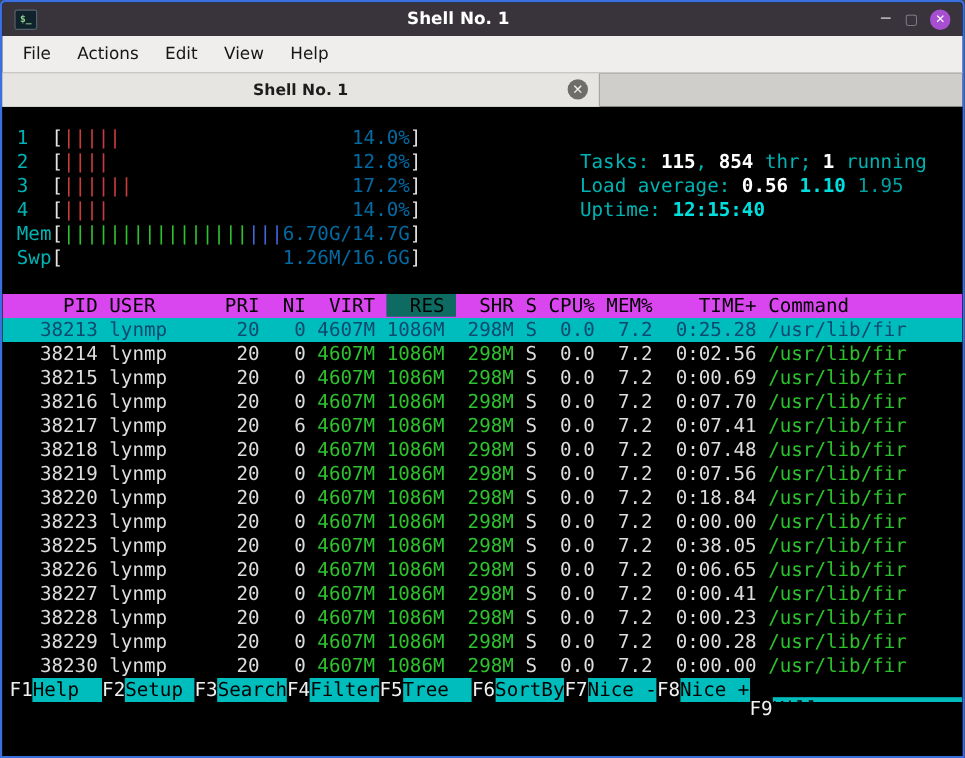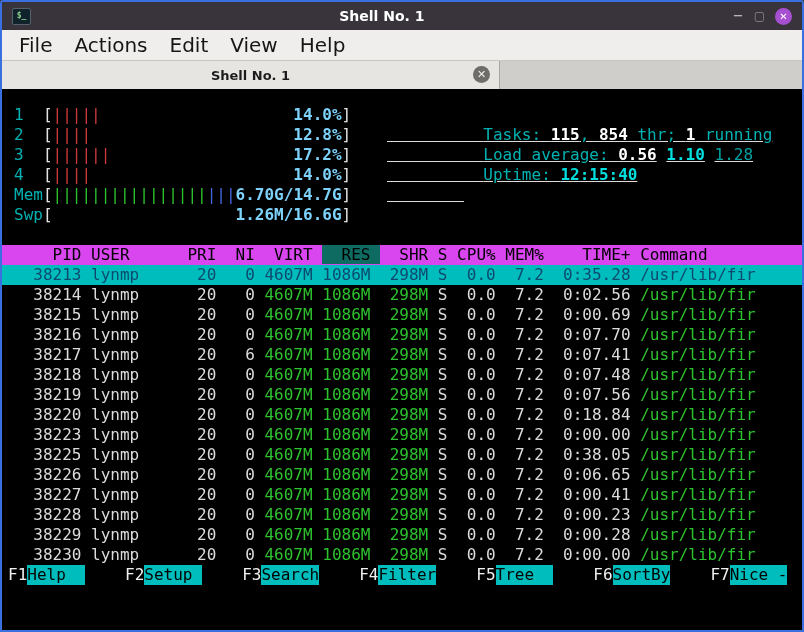--- a/index.html
+++ b/index.html
@@ -14,60 +14,60 @@
     text-align:center;font-weight:bold;}
   .win-title{flex:1;text-align:center;color:#ffffff;font-weight:bold;font-size:14px;}
   .win-controls{display:flex;align-items:center;gap:10px;}
   .ctrl{color:#cfcfcf;font-size:13px;line-height:16px;cursor:default;}
   .ctrl-max{color:#8f8f98;font-size:12px;}
   .ctrl-close{width:17px;height:17px;border-radius:50%;background:#a64fd0;color:#fff;
     font-size:10px;line-height:17px;text-align:center;}
   
   .menubar{height:30px;background:#efeeec;display:flex;align-items:center;
     padding-left:6px;flex:0 0 auto;border-bottom:1px solid #c9c7c4;}
-  .menu-item{padding:5px 11px;font-size:20px;color:#161616;}
+  .menu-item{padding:5px 11px;font-size:14px;color:#161616;}
   
   .tabbar{height:28px;background:#d0cecb;display:flex;flex:0 0 auto;}
   .tab{width:497px;background:#e7e5e2;border-right:1px solid #a8a6a2;position:relative;
     display:flex;align-items:center;justify-content:center;}
   .tab-title{font-weight:bold;font-size:13px;color:#1c1c1c;}
   .tab-close{position:absolute;right:9px;top:5px;width:17px;height:17px;border-radius:50%;
     background:#6f6d6a;color:#f2f2f2;font-size:11px;line-height:17px;text-align:center;}
   
   .terminal{flex:1;background:#000;padding-top:16px;overflow:hidden;
     font-family:"DejaVu Sans Mono",monospace;font-size:16px;line-height:20px;color:#dcdcdc;}
   .line{height:20px;white-space:pre;}
   .meters{position:relative;}
   .meters .line{padding-left:12px;}
   .cy{color:#00b2b2;}
   .wb{color:#e2e2e2;}
-  .mval{color:#7dd3fc;font-weight:bold;}
+  .mval{color:#0369a1;}
   .minner{display:inline-flex;justify-content:space-between;width:30ch;vertical-align:top;}
   .bars{white-space:pre;}
   .bred{color:#cc3b3b;}
   .bgreen{color:#2dc22d;}
   .bblue{color:#4466dd;}
   .infoblock{position:absolute;left:385px;top:0;}
-  .iline{height:20px;white-space:pre;text-decoration:underline;}
+  .iline{height:20px;white-space:pre;}
   .wbold{color:#ffffff;font-weight:bold;}
   .cybold{color:#00dede;font-weight:bold;}
   .cydim{color:#00a0a0;}
   .mr{margin-right:1ch;}
   
   .table{margin-top:20px;}
   .table .line{padding-left:12px;}
   .thead{background:#d946ef;color:#000;}
   .hseg{color:#000;}
   .hsort{background:#0e6b62;color:#000;}
   .prow .w{color:#dcdcdc;}
   .prow .g{color:#2dc22d;}
   .prow.selected{background:#00bdbd;}
   .prow.selected span{color:#0c4a6e;}
   
-  .fnbar{display:flex;white-space:pre;padding-left:6px;height:20px;gap:40px;}
+  .fnbar{display:flex;white-space:pre;padding-left:6px;height:20px;}
   .fitem{display:flex;}
   .fitem:last-child{flex:1;margin-top:16px;}
   .fkey{color:#f0f0f0;}
   .flabel{background:#00bdbd;color:#000;}
   .flast{flex:1;}
 </style>
 </head>
 <body>
 
 <div class="window">
@@ -106,32 +106,32 @@
           <div class="line"><span class="cy">3  </span><span class="wb">[</span><span class="minner"><span class="bars"><span class="bred">||||||</span></span><span class="mval">17.2%</span></span><span class="wb">]</span></div>
           <div class="line"><span class="cy">4  </span><span class="wb">[</span><span class="minner"><span class="bars"><span class="bred">||||</span></span><span class="mval">14.0%</span></span><span class="wb">]</span></div>
           <div class="line"><span class="cy">Mem</span><span class="wb">[</span><span class="minner"><span class="bars"><span class="bgreen">||||||||||||||||</span><span class="bblue">|||</span></span><span class="mval">6.70G/14.7G</span></span><span class="wb">]</span></div>
           <div class="line"><span class="cy">Swp</span><span class="wb">[</span><span class="minner"><span class="bars"></span><span class="mval">1.26M/16.6G</span></span><span class="wb">]</span></div>
         </div>
       <div class="infoblock">
         <div class="iline">
           <span class="cy">Tasks: </span><span class="wbold">115</span><span class="cy">, </span><span class="wbold">854</span><span class="cy"> thr; </span><span class="wbold">1</span><span class="cy"> running</span>
         </div>
         <div class="iline">
-          <span class="cy">Load average: </span><span class="wbold mr">0.56</span><span class="cybold mr">1.10</span><span class="cydim">1.28</span>
+          <span class="cy">Load average: </span><span class="wbold mr">0.56</span><span class="cybold mr">1.10</span><span class="cydim">1.95</span>
         </div>
         <div class="iline">
           <span class="cy">Uptime: </span><span class="cybold">12:15:40</span>
         </div>
       </div>
     </div>
 
     <div class="table">
       <div class="line thead"><span class="hseg">    PID USER      PRI  NI  VIRT </span><span class="hsort">  RES </span><span class="hseg">  SHR S CPU% MEM%    TIME+ Command</span></div>
       <div>
-          <div class="line prow selected"><span class="w">  38213 lynmp      20   0 </span><span class="g">4607M 1086M  298M</span><span class="w"> S  0.0  7.2  0:35.28 </span><span class="g">/usr/lib/fir</span></div>
+          <div class="line prow selected"><span class="w">  38213 lynmp      20   0 </span><span class="g">4607M 1086M  298M</span><span class="w"> S  0.0  7.2  0:25.28 </span><span class="g">/usr/lib/fir</span></div>
           <div class="line prow"><span class="w">  38214 lynmp      20   0 </span><span class="g">4607M 1086M  298M</span><span class="w"> S  0.0  7.2  0:02.56 </span><span class="g">/usr/lib/fir</span></div>
           <div class="line prow"><span class="w">  38215 lynmp      20   0 </span><span class="g">4607M 1086M  298M</span><span class="w"> S  0.0  7.2  0:00.69 </span><span class="g">/usr/lib/fir</span></div>
           <div class="line prow"><span class="w">  38216 lynmp      20   0 </span><span class="g">4607M 1086M  298M</span><span class="w"> S  0.0  7.2  0:07.70 </span><span class="g">/usr/lib/fir</span></div>
           <div class="line prow"><span class="w">  38217 lynmp      20   6 </span><span class="g">4607M 1086M  298M</span><span class="w"> S  0.0  7.2  0:07.41 </span><span class="g">/usr/lib/fir</span></div>
           <div class="line prow"><span class="w">  38218 lynmp      20   0 </span><span class="g">4607M 1086M  298M</span><span class="w"> S  0.0  7.2  0:07.48 </span><span class="g">/usr/lib/fir</span></div>
           <div class="line prow"><span class="w">  38219 lynmp      20   0 </span><span class="g">4607M 1086M  298M</span><span class="w"> S  0.0  7.2  0:07.56 </span><span class="g">/usr/lib/fir</span></div>
           <div class="line prow"><span class="w">  38220 lynmp      20   0 </span><span class="g">4607M 1086M  298M</span><span class="w"> S  0.0  7.2  0:18.84 </span><span class="g">/usr/lib/fir</span></div>
           <div class="line prow"><span class="w">  38223 lynmp      20   0 </span><span class="g">4607M 1086M  298M</span><span class="w"> S  0.0  7.2  0:00.00 </span><span class="g">/usr/lib/fir</span></div>
           <div class="line prow"><span class="w">  38225 lynmp      20   0 </span><span class="g">4607M 1086M  298M</span><span class="w"> S  0.0  7.2  0:38.05 </span><span class="g">/usr/lib/fir</span></div>
           <div class="line prow"><span class="w">  38226 lynmp      20   0 </span><span class="g">4607M 1086M  298M</span><span class="w"> S  0.0  7.2  0:06.65 </span><span class="g">/usr/lib/fir</span></div>

